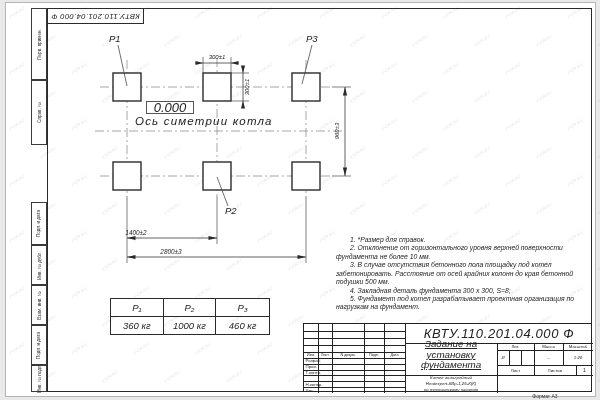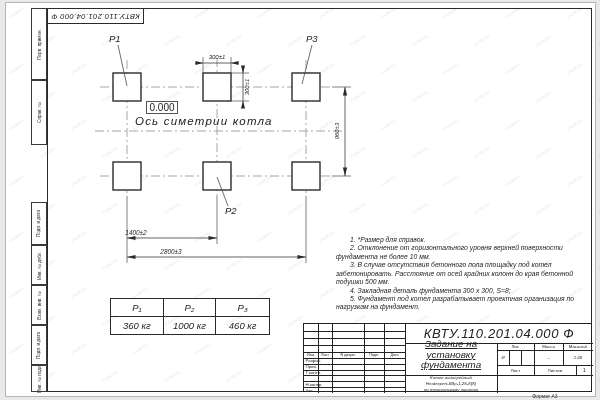--- a/index.html
+++ b/index.html
@@ -18,23 +18,23 @@
   .mcell span { transform:rotate(-90deg); white-space:nowrap; font-size:4.6px; color:#333; }
   
   #topstamp { left:47px; top:8px; width:97px; height:16px; border:1px solid #2a2a2a;
               display:flex; align-items:center; justify-content:center; }
   #topstamp .inv { transform:rotate(180deg); font-style:italic; font-size:7.6px;
                    letter-spacing:.4px; white-space:nowrap; color:#222; }
   
   .dtxt { position:absolute; font-style:italic; color:#222; white-space:nowrap; }
   .dim  { font-size:6px; text-align:center; }
   .rot  { transform:rotate(-90deg); }
-  #levelmark { left:146px; top:101px; width:32px; height:13px; border:0.9px solid #555;
+  #levelmark { left:146px; top:101px; width:48px; height:13px; border:0.9px solid #555;
                display:flex; align-items:center; justify-content:center;
-               font-size:10px; background:#fff; }
+               font-style:italic; font-size:13px; background:#fff; }
   #axislabel { left:135px; top:115px; font-size:11.5px; letter-spacing:1.2px; }
   .plabel { font-size:9.5px; }
   
   #loads { left:110px; top:298px; width:160px; height:37px; border:1.1px solid #2a2a2a;
            display:grid; grid-template-columns:1fr 1fr 1fr; grid-template-rows:18px 17px; }
   #loads .c { border-right:1px solid #2a2a2a; border-bottom:1px solid #2a2a2a;
               display:flex; align-items:center; justify-content:center;
               font-style:italic; font-size:9.5px; }
   #loads .c:nth-child(3n) { border-right:none; }
   #loads .c:nth-child(n+4) { border-bottom:none; }

